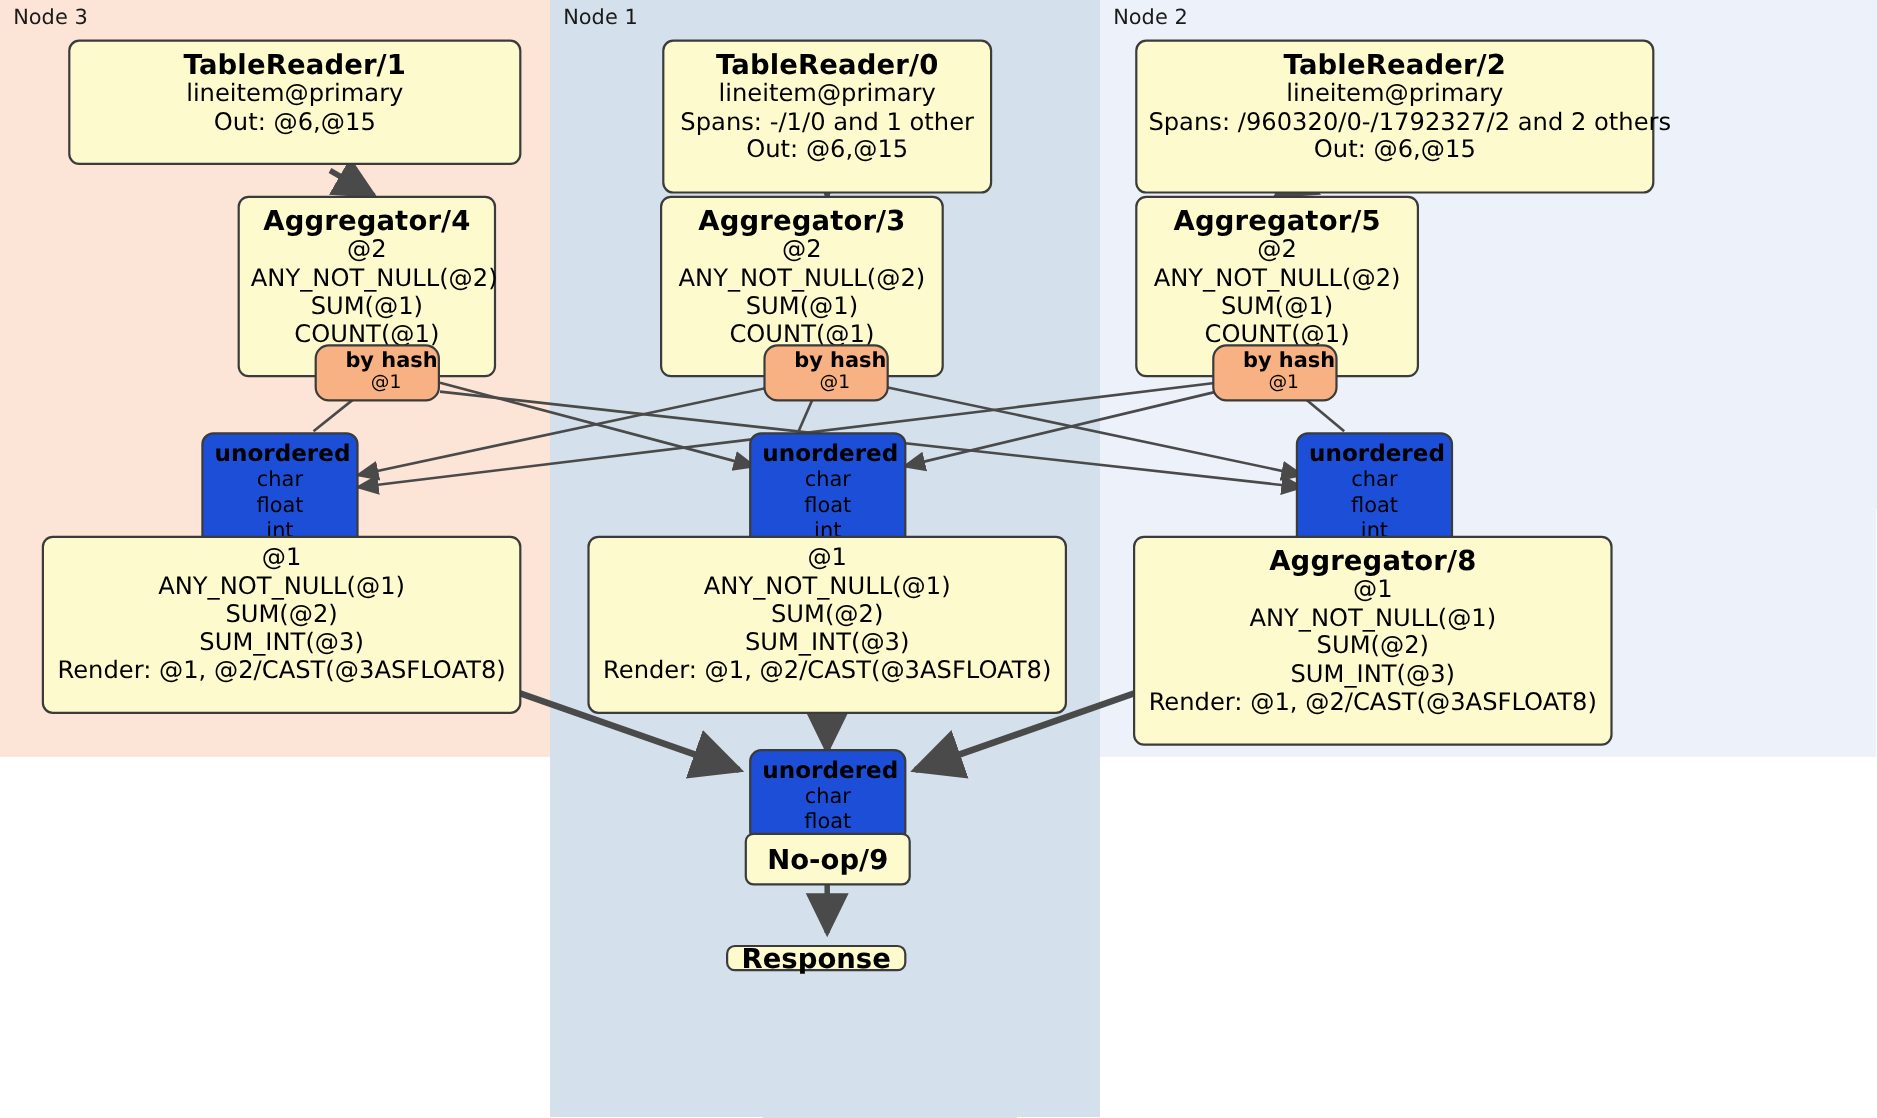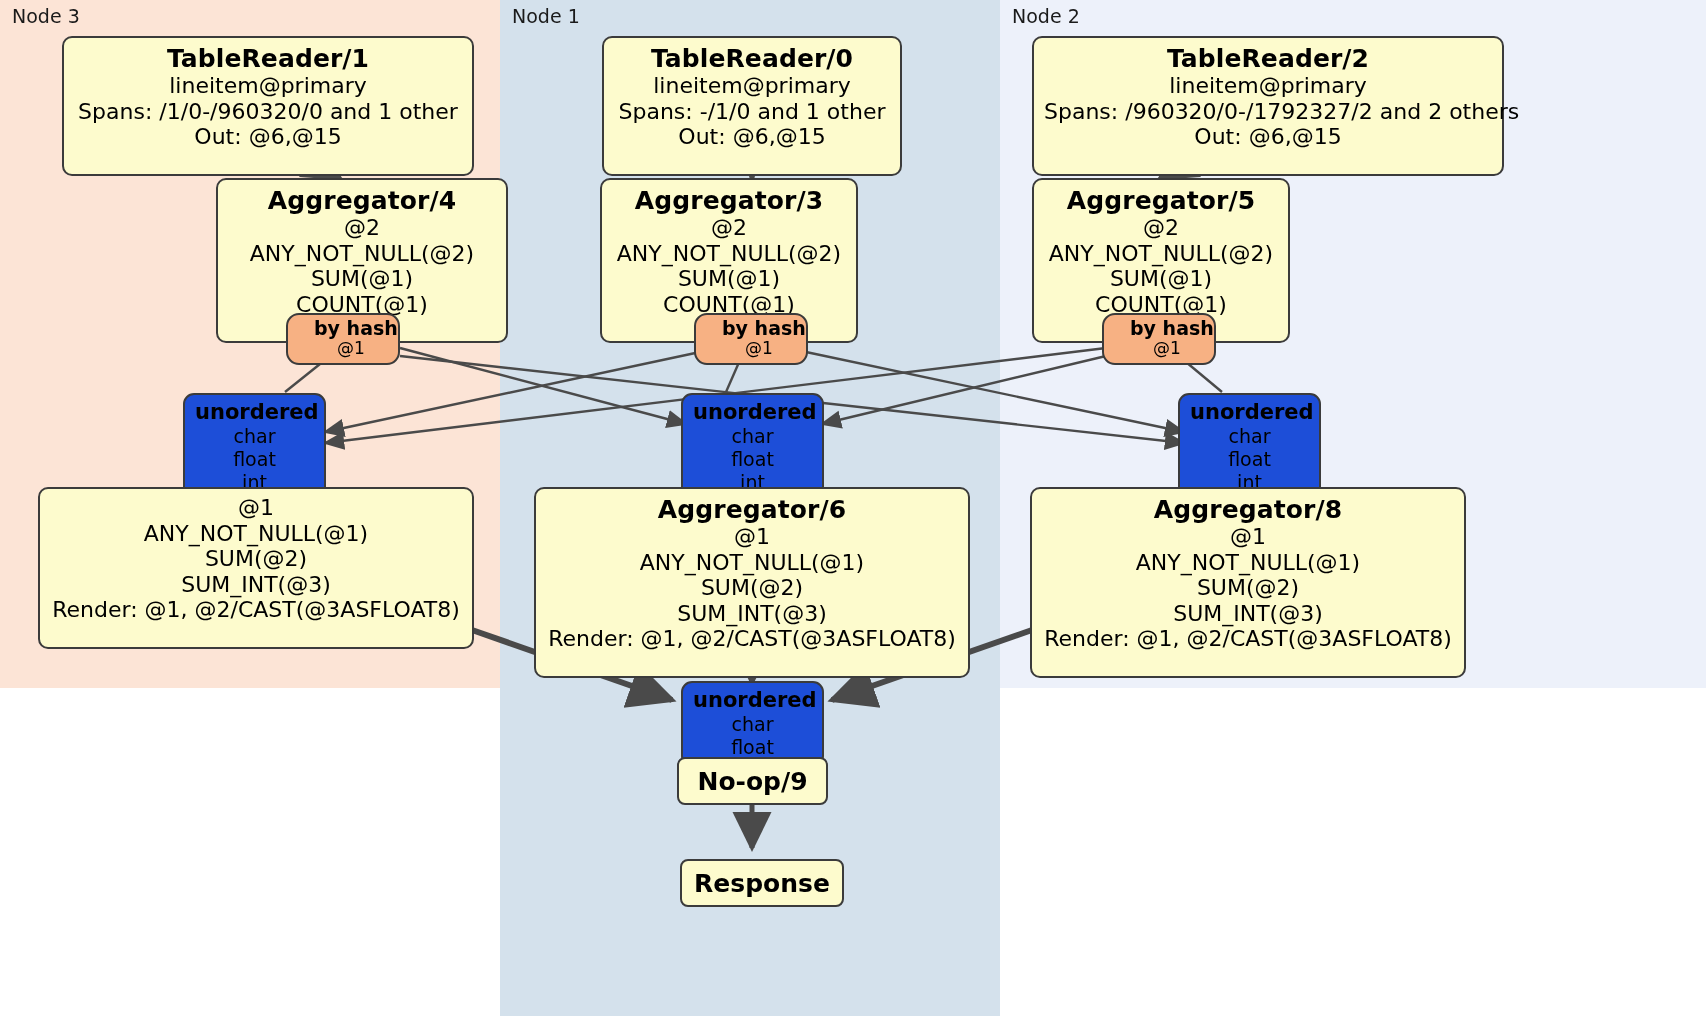--- a/index.html
+++ b/index.html
@@ -176,39 +176,38 @@
       <path d="M 752 658 L 752 682" stroke-width="6" marker-end="url(#arrThick)"></path>
       <path d="M 1032 630 L 832 700" stroke-width="6" marker-end="url(#arrThick)"></path>
 
       <path d="M 752 792 L 752 848" stroke-width="5" marker-end="url(#arrThick)"></path>
     </g>
   </svg>
 
   <div class="proc-box" style="left:62px; top:36px; width:412px;">
     <div class="proc-title">TableReader/1</div>
     <div class="proc-line">lineitem@primary</div>
-    <div class="proc-line">Spans: /1/0-/960320/0 and 1 other</div>
     <div class="proc-line">Out: @6,@15</div>
   </div>
 
   <div class="proc-box" style="left:602px; top:36px; width:300px;">
     <div class="proc-title">TableReader/0</div>
     <div class="proc-line">lineitem@primary</div>
     <div class="proc-line">Spans: -/1/0 and 1 other</div>
     <div class="proc-line">Out: @6,@15</div>
   </div>
 
   <div class="proc-box" style="left:1032px; top:36px; width:472px;">
     <div class="proc-title">TableReader/2</div>
     <div class="proc-line">lineitem@primary</div>
     <div class="proc-line">Spans: /960320/0-/1792327/2 and 2 others</div>
     <div class="proc-line">Out: @6,@15</div>
   </div>
 
-  <div class="proc-box" style="left:216px; top:178px; width:292px;">
+  <div class="proc-box" style="left:216px; top:178px; width:235px;">
     <div class="proc-title">Aggregator/4</div>
     <div class="proc-line">@2</div>
     <div class="proc-line">ANY_NOT_NULL(@2)</div>
     <div class="proc-line">SUM(@1)</div>
     <div class="proc-line">COUNT(@1)</div>
   </div>
 
   <div class="proc-box" style="left:600px; top:178px; width:258px;">
     <div class="proc-title">Aggregator/3</div>
     <div class="proc-line">@2</div>
@@ -263,21 +262,20 @@
 
   <div class="proc-box" style="left:38px; top:487px; width:436px;">
     <div class="proc-line">@1</div>
     <div class="proc-line">ANY_NOT_NULL(@1)</div>
     <div class="proc-line">SUM(@2)</div>
     <div class="proc-line">SUM_INT(@3)</div>
     <div class="proc-line">Render: @1, @2/CAST(@3ASFLOAT8)</div>
   </div>
 
   <div class="proc-box" style="left:534px; top:487px; width:436px;">
-    <div class="proc-title">Aggregator/6</div>
     <div class="proc-line">@1</div>
     <div class="proc-line">ANY_NOT_NULL(@1)</div>
     <div class="proc-line">SUM(@2)</div>
     <div class="proc-line">SUM_INT(@3)</div>
     <div class="proc-line">Render: @1, @2/CAST(@3ASFLOAT8)</div>
   </div>
 
   <div class="proc-box" style="left:1030px; top:487px; width:436px;">
     <div class="proc-title">Aggregator/8</div>
     <div class="proc-line">@1</div>
@@ -290,17 +288,17 @@
   <div class="router-unordered" style="left:681px; top:681px; width:143px;">
     <div class="r-title">unordered</div>
     <div class="r-line">char</div>
     <div class="r-line">float</div>
   </div>
 
   <div class="small-box" style="left:677px; top:757px; width:151px; height:48px;">
     <div class="s-title">No-op/9</div>
   </div>
 
-  <div class="small-box" style="left:680px; top:859px; width:164px; height:48px;">
+  <div class="small-box" style="left:660px; top:859px; width:164px; height:24px;">
     <div class="s-title">Response</div>
   </div>
 
 </div>
 
 </body></html>

